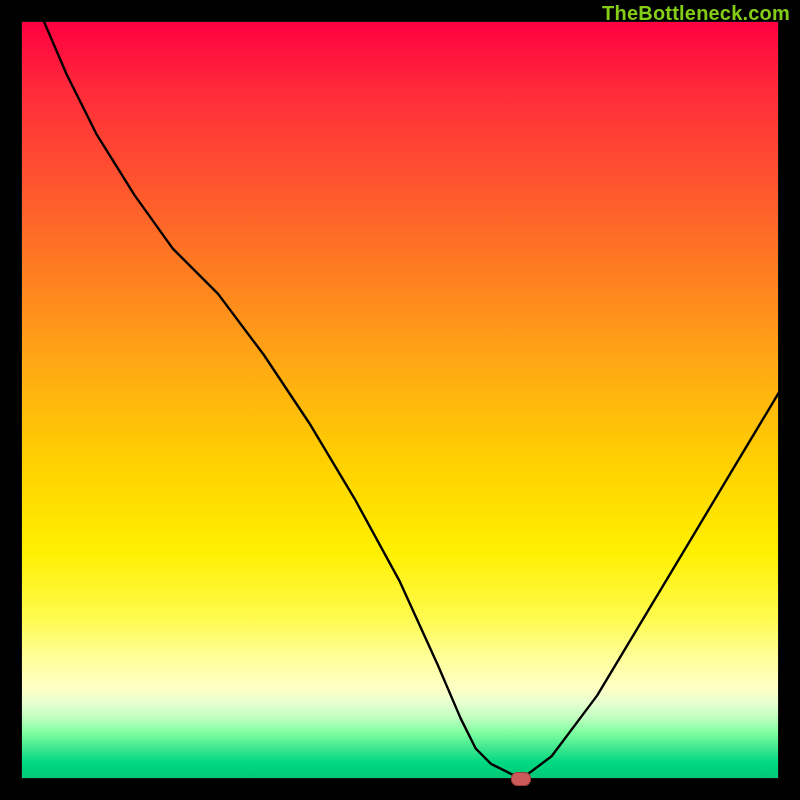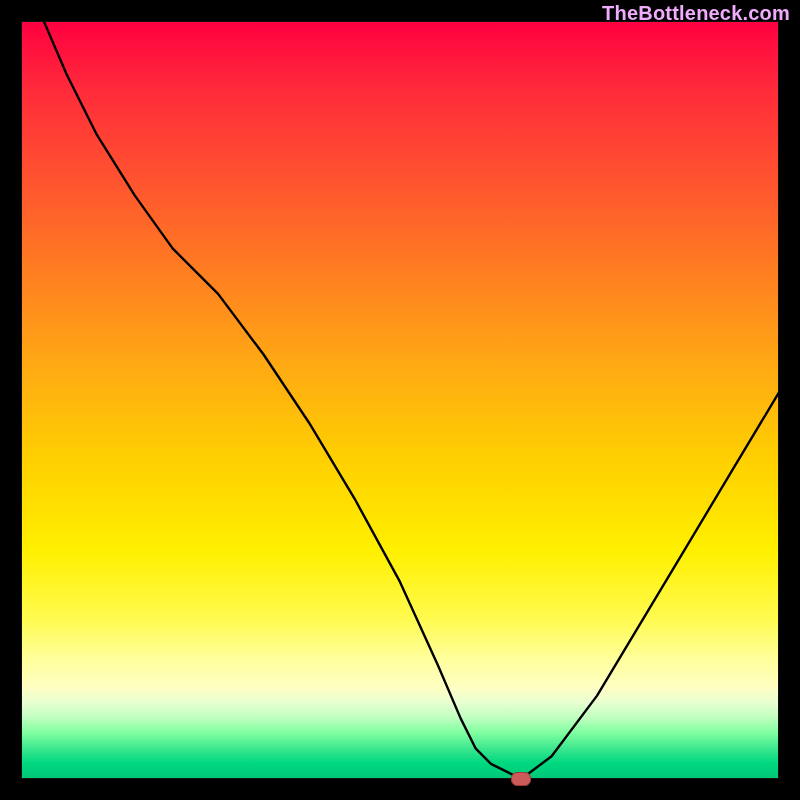--- a/index.html
+++ b/index.html
@@ -59,21 +59,21 @@
     border: 1px solid #9a3b3b;
     transform: translate(-50%, -50%);
   }
   .watermark {
     position: absolute;
     top: 2px;
     right: 10px;
     font-family: Arial, Helvetica, sans-serif;
     font-size: 20px;
     font-weight: 600;
-    color: #f0abfc;
+    color: #84cc16;
     letter-spacing: 0.2px;
   }
 </style>
 </head>
 <body>
 
 <div class="chart-container">
   <div class="plot-area"></div>
 
   <svg class="curve" viewBox="0 0 758 758" preserveAspectRatio="none">

